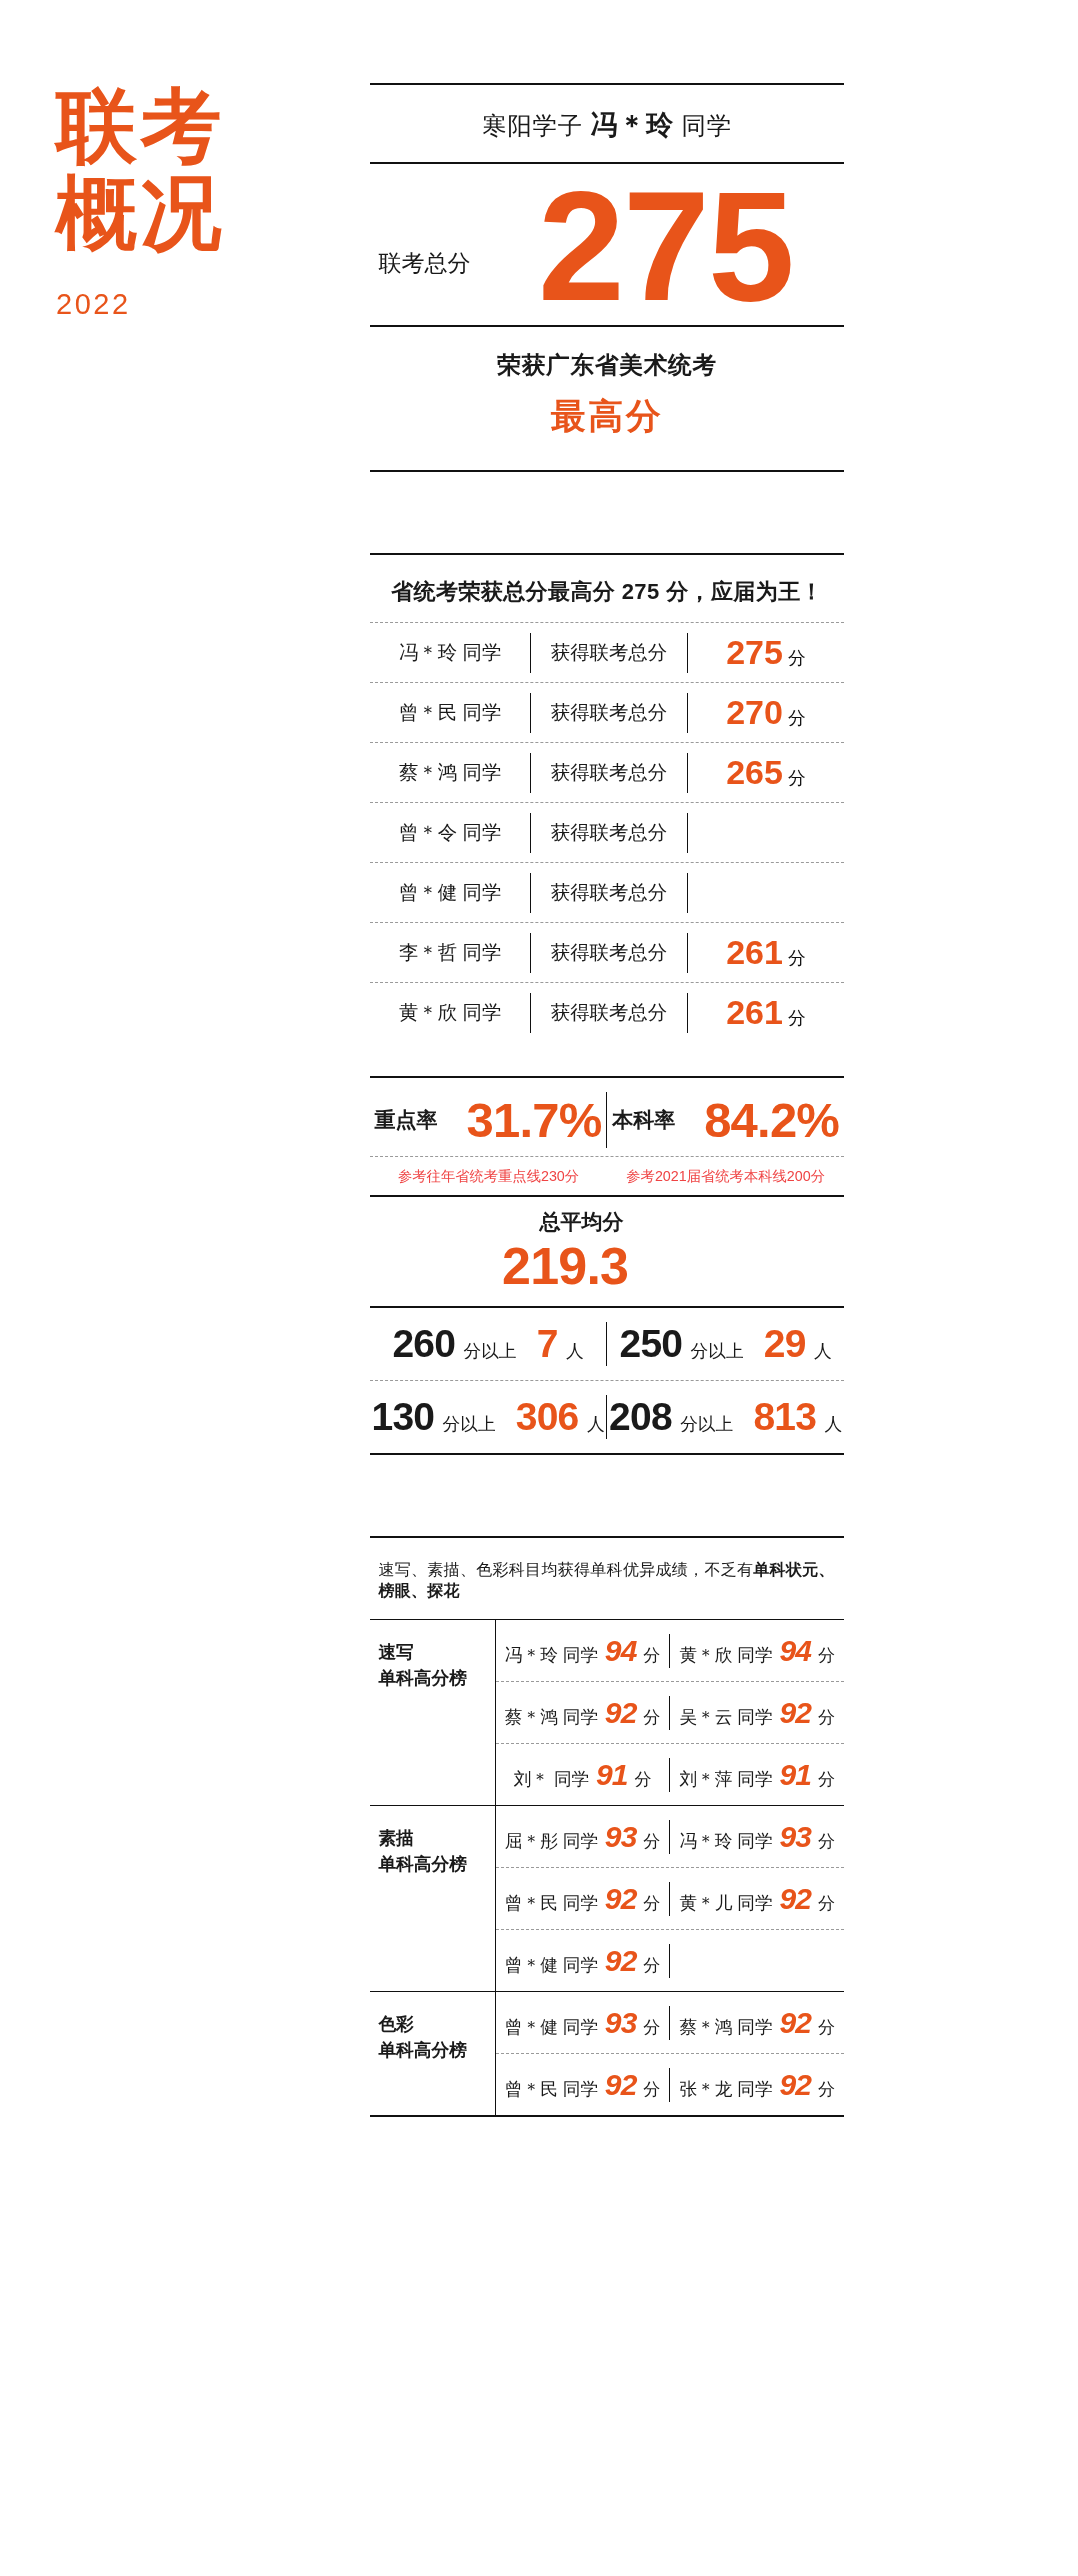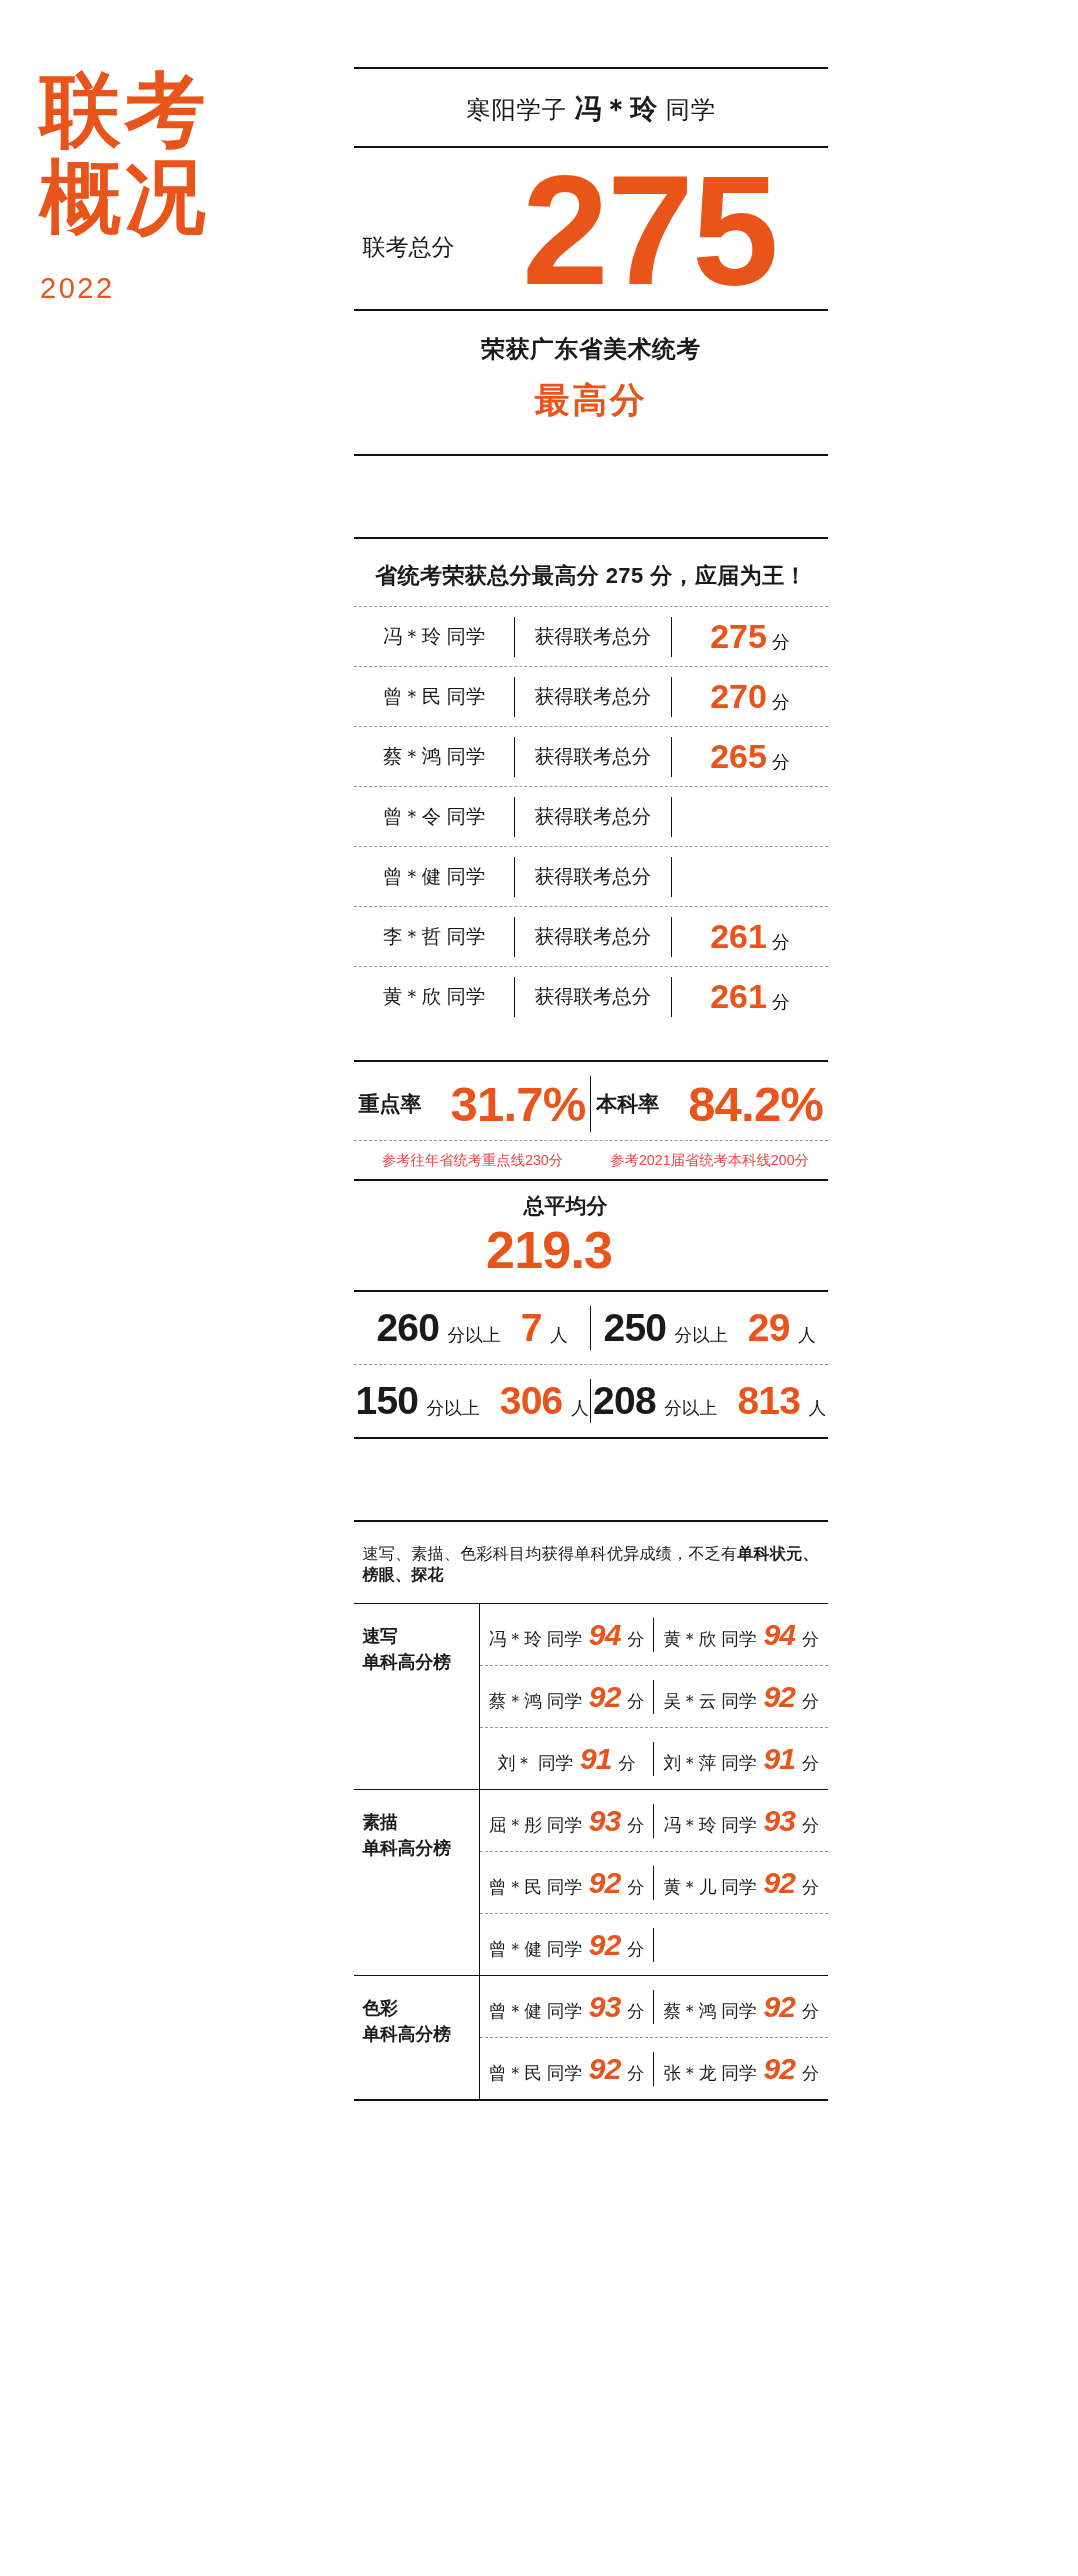--- a/index.html
+++ b/index.html
@@ -8,21 +8,21 @@
     width: 1078px;
     background: #ffffff;
     font-family: "Liberation Sans", "DejaVu Sans", sans-serif;
     color: #1a1a1a;
     -webkit-font-smoothing: antialiased;
   }
   .page {
     width: 864px;
     min-height: 2576px;
     position: relative;
-    padding: 0;
+    padding: 16px;
   }
   
   .header {
     display: flex;
     align-items: flex-start;
     padding: 67px 0 0 0;
   }
   .brand {
     width: 354px;
     padding-left: 40px;
@@ -439,21 +439,21 @@
           <span class="dist-above">分以上</span>
           <span class="dist-count">29</span>
           <span class="dist-people">人</span>
         </div>
       </div>
 
       <div class="dashed"></div>
 
       <div class="dist-row">
         <div class="dist-col left">
-          <span class="dist-threshold">150</span>
+          <span class="dist-threshold">130</span>
           <span class="dist-above">分以上</span>
           <span class="dist-count">306</span>
           <span class="dist-people">人</span>
         </div>
         <div class="dist-col">
           <span class="dist-threshold">208</span>
           <span class="dist-above">分以上</span>
           <span class="dist-count">813</span>
           <span class="dist-people">人</span>
         </div>

